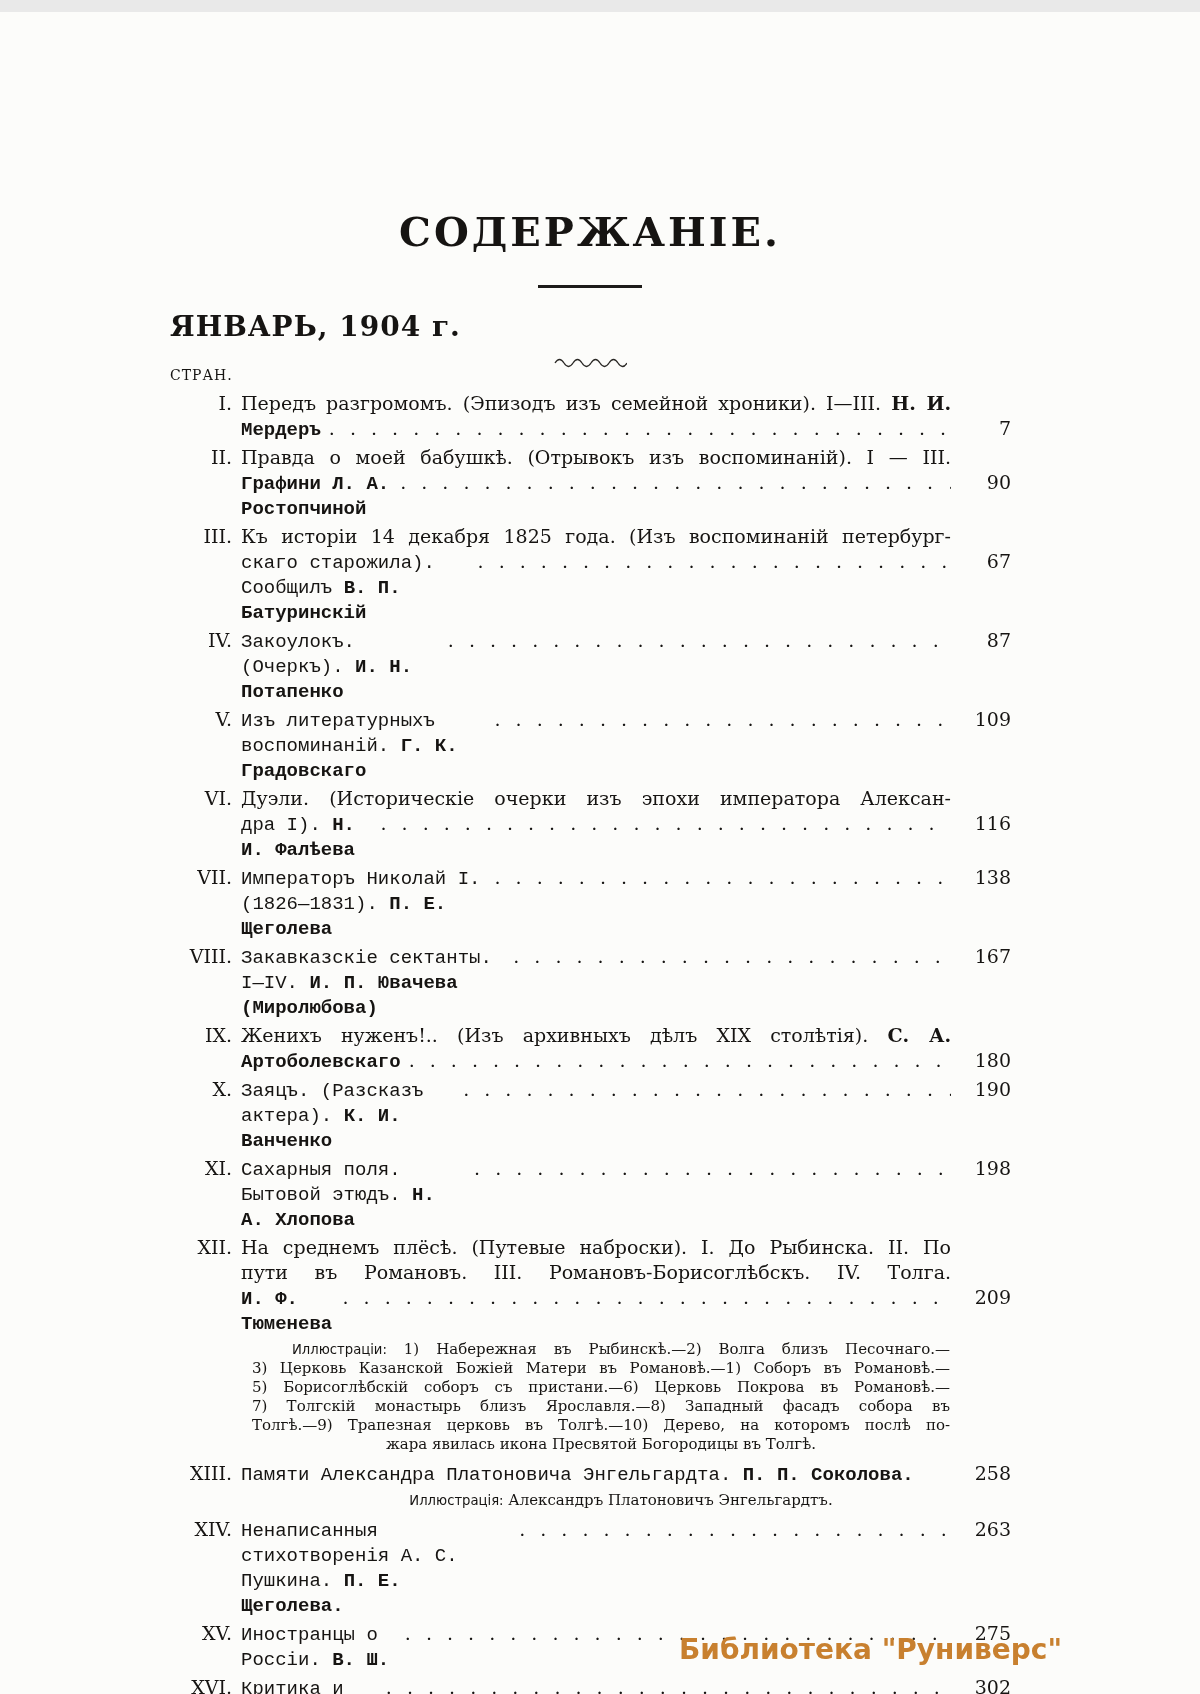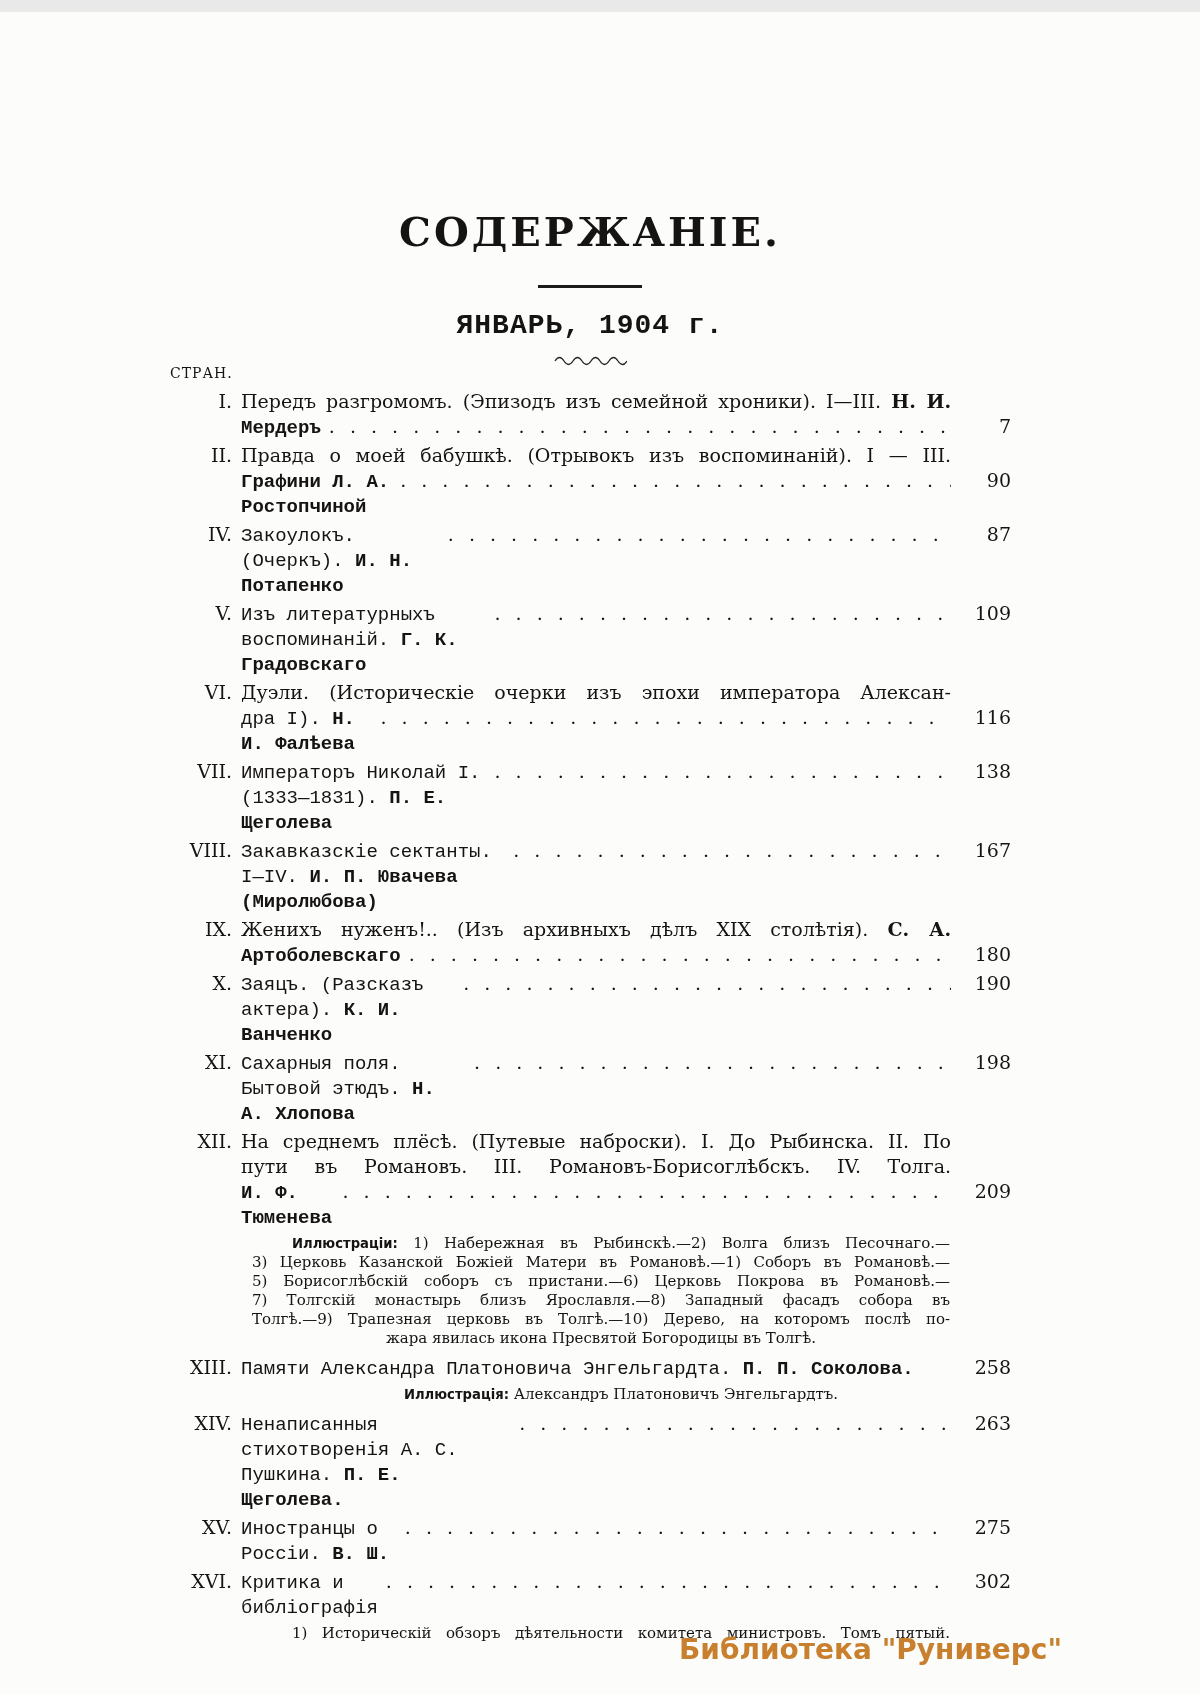--- a/index.html
+++ b/index.html
@@ -13,22 +13,22 @@
     font-family:"DejaVu Serif", serif;
   }
   .content{position:absolute;left:170px;top:196px;width:840px;}
   h1.doc-title{
     margin:0;text-align:center;
     font-size:40px;font-weight:700;letter-spacing:3px;
     font-family:"DejaVu Serif", serif;
   }
   .rule{width:104px;height:3px;background:#1d1b19;margin:30px auto 22px auto;}
   h2.issue{
-    margin:0;text-align:center;
-    font-size:28px;font-weight:700;letter-spacing:1px;font-family:Liberation Mono, monospace;
+    margin:0;text-align:left;
+    font-size:28px;font-weight:700;letter-spacing:1px;
   }
   .squiggle-wrap{text-align:center;margin-top:10px;height:14px;}
   .stran{
     text-align:left;font-size:14px;font-weight:400;letter-spacing:1px;
     margin:0 0 8px 0;
   }
   #toc{margin-top:2px;}
   .entry{display:flex;margin-bottom:2px;}
   .roman{
     flex:none;width:62px;text-align:right;
@@ -36,21 +36,21 @@
   }
   .ebody{flex:none;width:770px;margin-left:9px;font-size:19px;line-height:25px;}
   .line{min-height:25px;}
   .line.fill{
     text-align:justify;text-align-last:justify;
     padding-right:60px;
   }
   .line.last{display:flex;align-items:baseline;}
   .line.last .txt{white-space:pre-wrap;font-family:Liberation Mono, monospace;}
   .au{font-weight:700;}
-  .rev{font-weight:700;font-family:"DejaVu Sans", sans-serif;font-size:0.88em;}
+  .rev{font-weight:400;font-family:"DejaVu Sans", sans-serif;font-size:0.88em;}
   .dots{
     flex:1 1 auto;overflow:hidden;white-space:nowrap;
     margin:0 4px 0 8px;
   }
   .dots::after{
     content:". . . . . . . . . . . . . . . . . . . . . . . . . . . . . . . . . . . . . . . . . . . . . . . . . .";
     word-spacing:9px;
   }
   .spacer{flex:1 1 auto;}
   .pg{flex:none;width:56px;text-align:right;font-size:19px;}
@@ -99,20 +99,31 @@
           <div class="ebody">
             <div class="line fill"><span>Правда о моей бабушкѣ. (Отрывокъ изъ воспоминаній). I — III.</span></div>
             <div class="line last">
               <span class="txt"><span class="au">Графини Л. А. Ростопчиной</span></span>
               <span class="dots"></span>
               <span class="pg">90</span>
             </div>
           </div>
         </div>
         <div class="entry">
+          <div class="roman">III.</div>
+          <div class="ebody">
+            <div class="line fill"><span>Къ исторіи 14 декабря 1825 года. (Изъ воспоминаній петербург-</span></div>
+            <div class="line last">
+              <span class="txt"><span>скаго старожила). Сообщилъ </span><span class="au">В. П. Батуринскій</span></span>
+              <span class="dots"></span>
+              <span class="pg">67</span>
+            </div>
+          </div>
+        </div>
+        <div class="entry">
           <div class="roman">IV.</div>
           <div class="ebody">
             <div class="line last">
               <span class="txt"><span>Закоулокъ. (Очеркъ). </span><span class="au">И. Н. Потапенко</span></span>
               <span class="dots"></span>
               <span class="pg">87</span>
             </div>
           </div>
         </div>
         <div class="entry">
@@ -133,21 +144,21 @@
               <span class="txt"><span>дра I). </span><span class="au">Н. И. Фалѣева</span></span>
               <span class="dots"></span>
               <span class="pg">116</span>
             </div>
           </div>
         </div>
         <div class="entry">
           <div class="roman">VII.</div>
           <div class="ebody">
             <div class="line last">
-              <span class="txt"><span>Императоръ Николай I. (1333—1831). </span><span class="au">П. Е. Щеголева</span></span>
+              <span class="txt"><span>Императоръ Николай I. (1826—1831). </span><span class="au">П. Е. Щеголева</span></span>
               <span class="dots"></span>
               <span class="pg">138</span>
             </div>
           </div>
         </div>
         <div class="entry">
           <div class="roman">VIII.</div>
           <div class="ebody">
             <div class="line last">
               <span class="txt"><span>Закавказскіе сектанты. I—IV. </span><span class="au">И. П. Ювачева (Миролюбова)</span></span>

